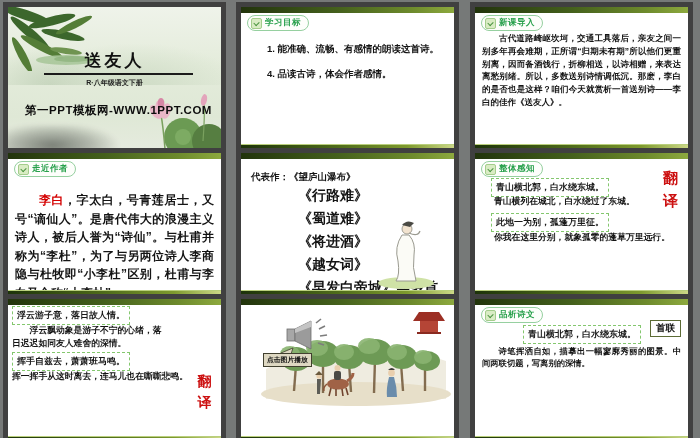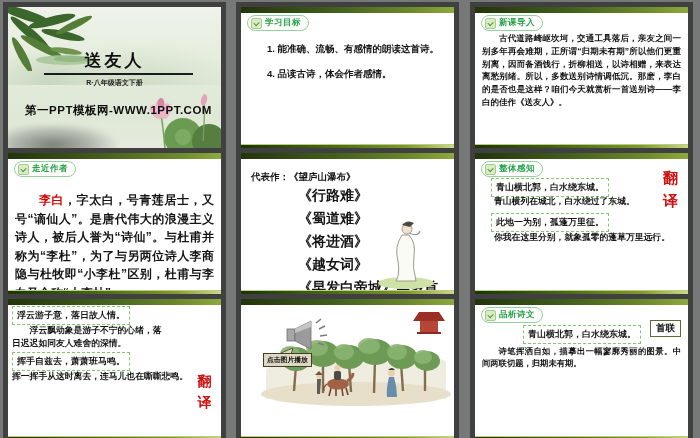--- a/index.html
+++ b/index.html
@@ -346,21 +346,21 @@
   <div class="cell">
     <div class="thumb s9">
       <div class="bar-top"></div>
       <div class="badge">
         <span class="bicon"></span>
         <span class="btext">品析诗文</span>
       </div>
       <div class="s9-corner">首联</div>
       <div class="dash-box s9-quote">青山横北郭，白水绕东城。</div>
       <div class="s9-body btxt">
-        <p>诗笔挥洒自如，描摹出一幅寥廓秀丽的图景。中间两联切题，归期未有期。</p>
+        <p>诗笔挥洒自如，描摹出一幅寥廓秀丽的图景。中间两联切题，写离别的深情。</p>
       </div>
       <div class="bar-bottom"></div>
     </div>
     <div class="meta">
       <span class="star">✦</span>
       <span class="num">9</span>
     </div>
   </div>
 
 </div>

